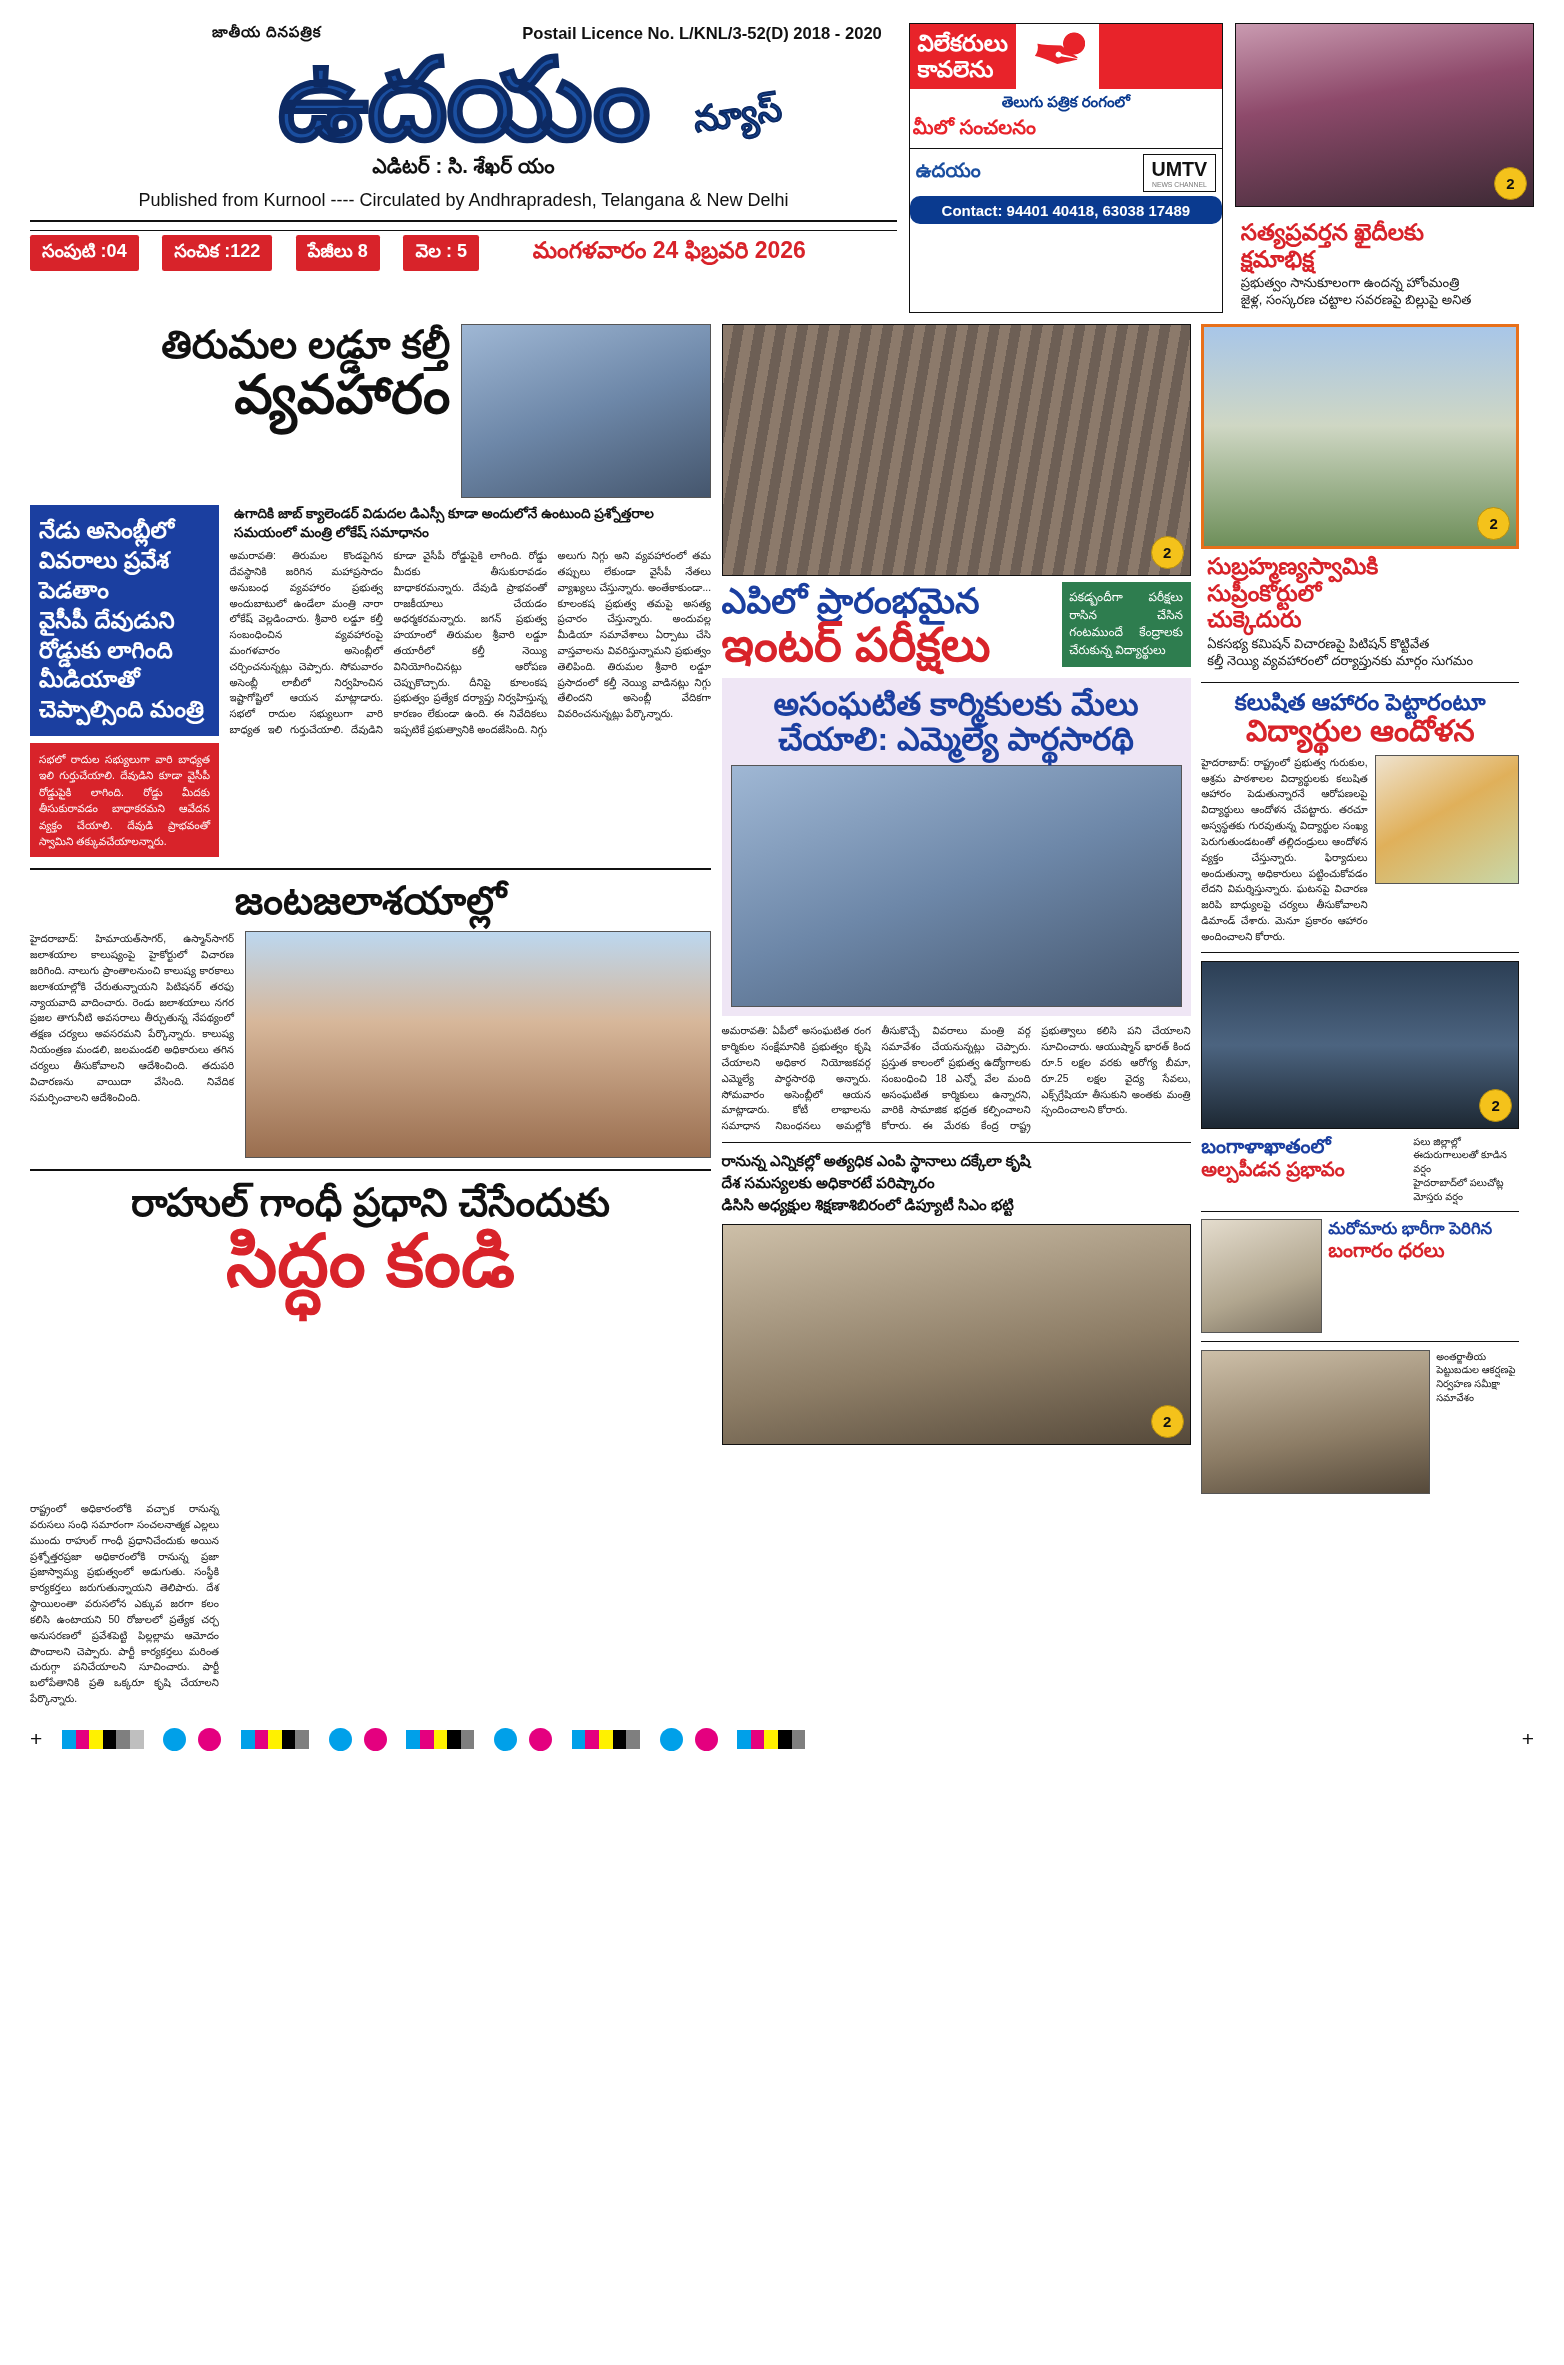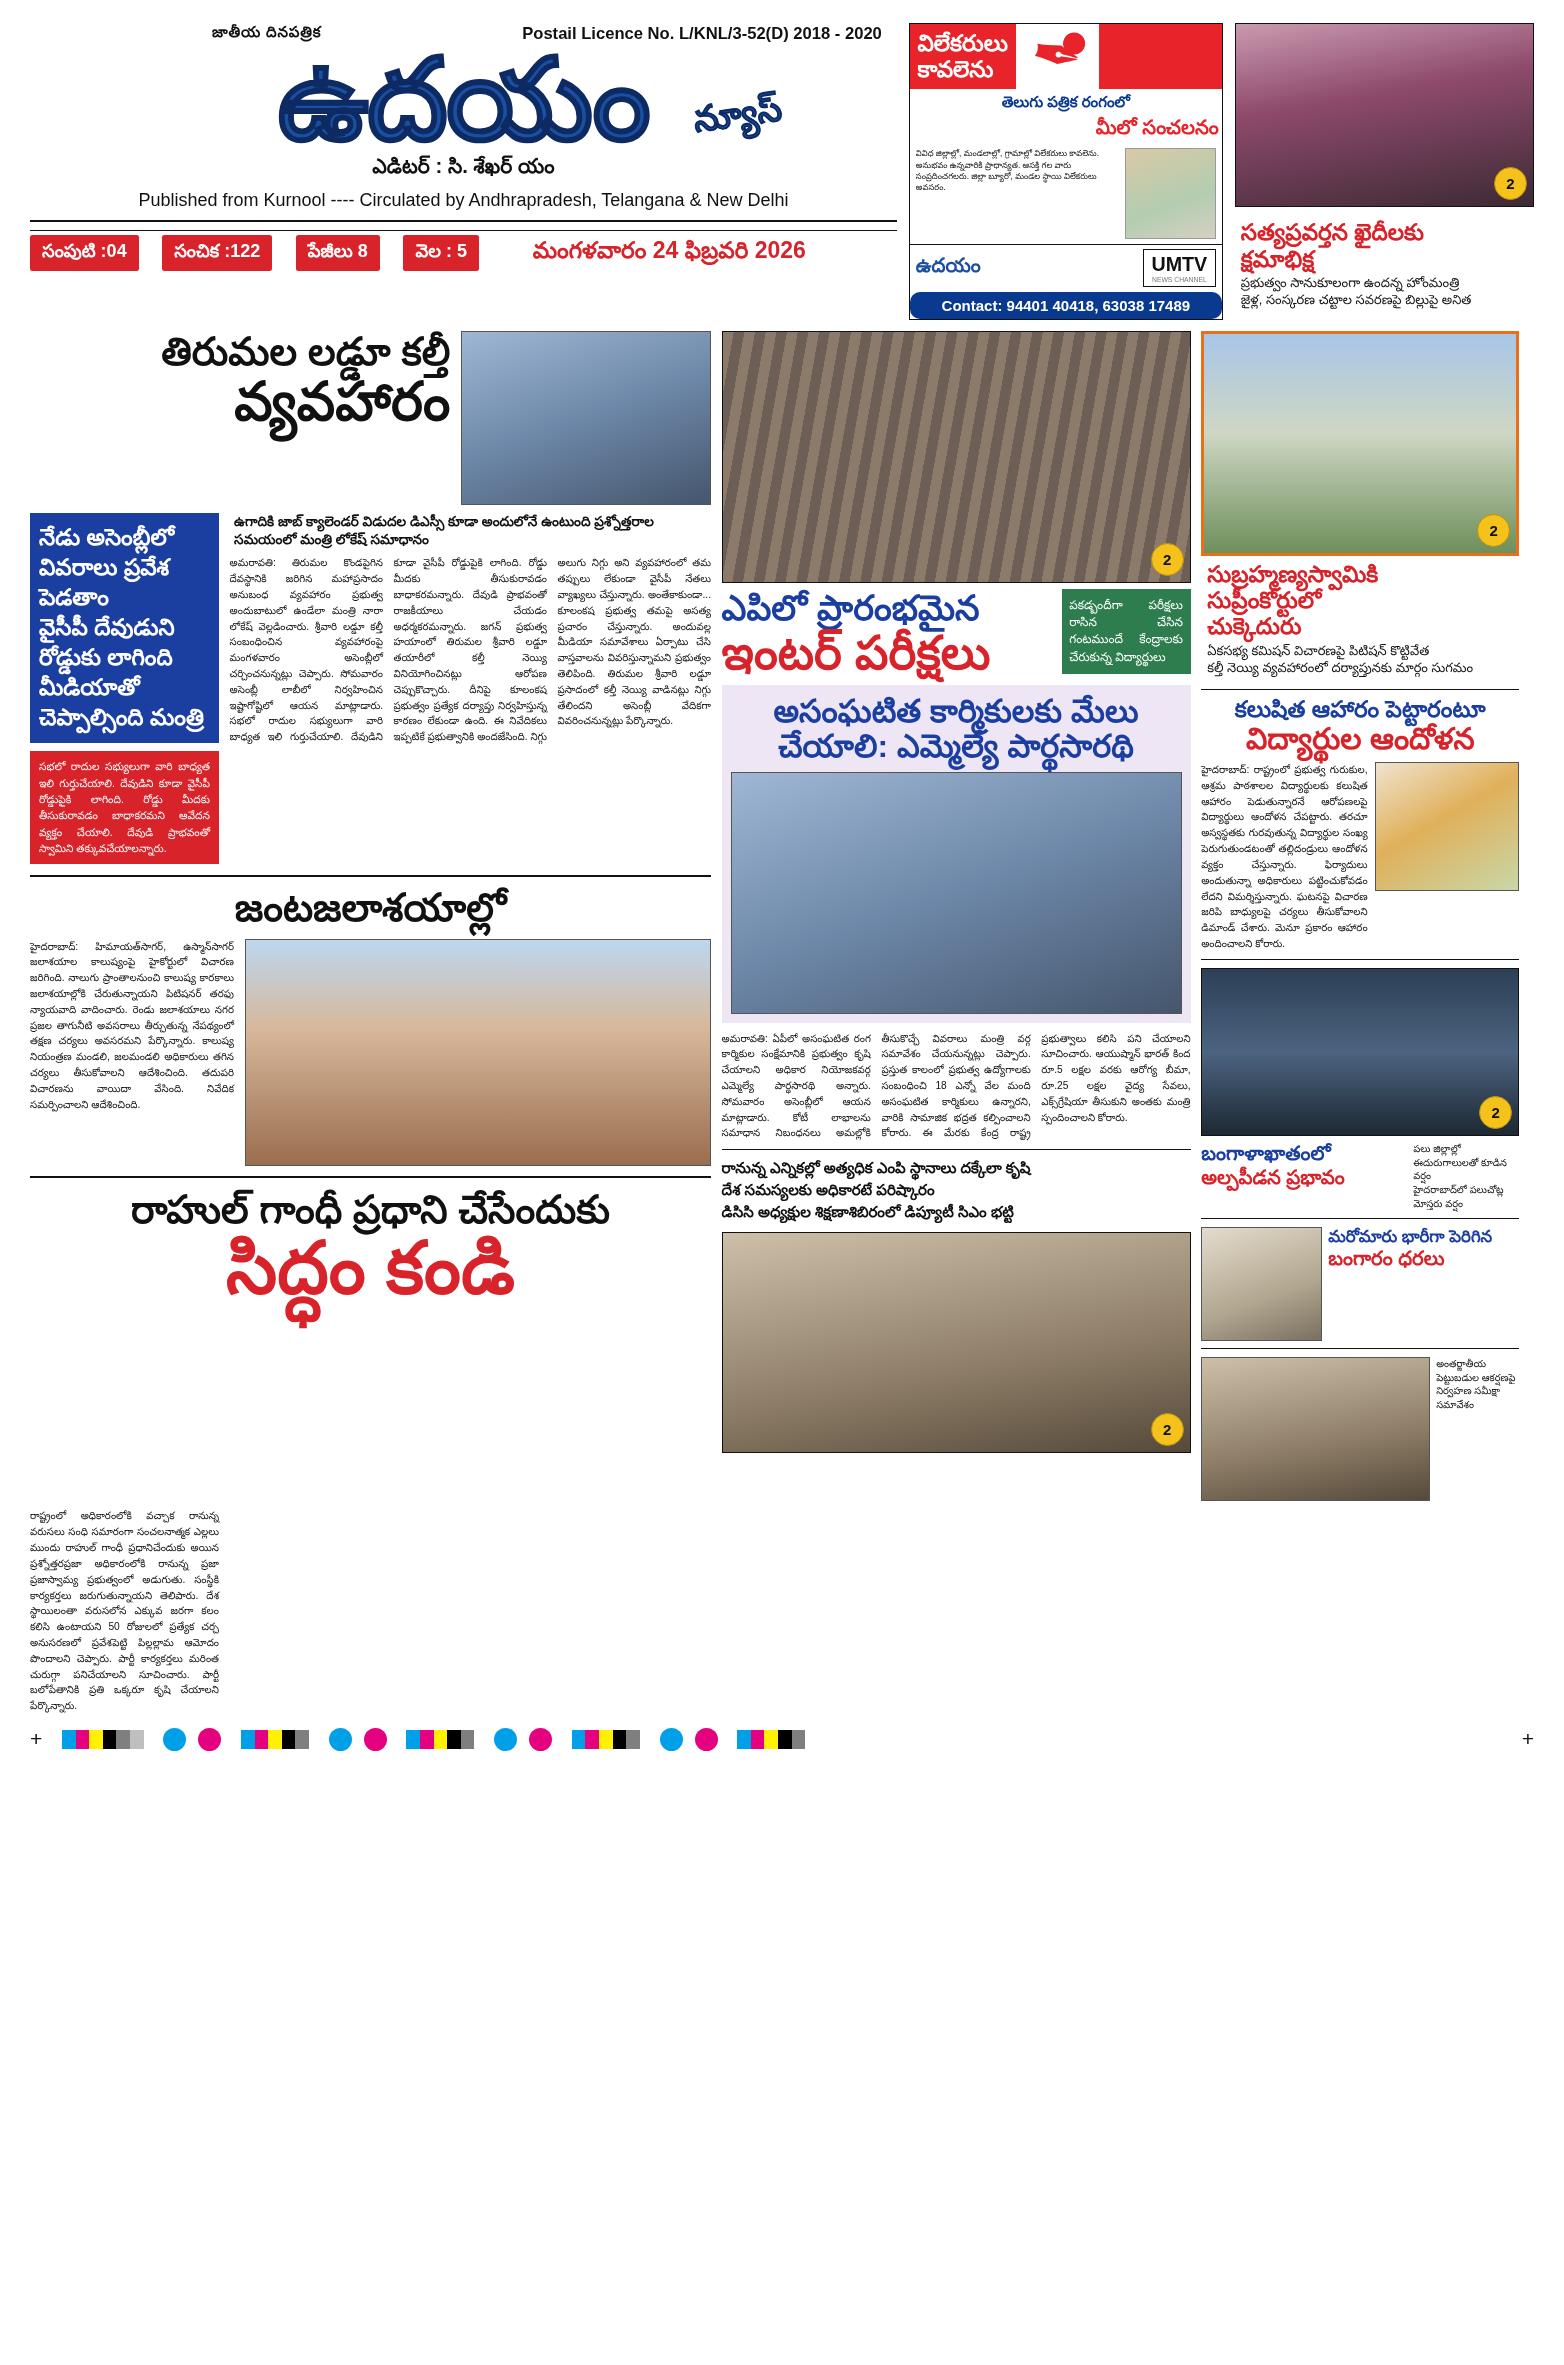--- a/index.html
+++ b/index.html
@@ -91,21 +91,21 @@
     position:absolute; inset:0;
     background:
       radial-gradient(circle at 70% 30%, #e8232a 0 10.6px, transparent 11.4px);
   }
   .feather:after{
     content:"✒";
     position:absolute; left:50%; top:48%; transform:translate(-50%,-50%) rotate(12deg);
     font-size:61px; color:#e8232a;
   }
   .ad-sub { text-align:center; color:#0a3a8f; font-size:15px; font-weight:bold; padding:4.5px 3px 1.5px; }
-  .ad-sub2 { text-align:right; color:#e8232a; font-size:19.7px; font-weight:bold; padding:0 3px 4.5px; }
+  .ad-sub2 { text-align:left; color:#e8232a; font-size:19.7px; font-weight:bold; padding:0 3px 4.5px; }
   .ad-mid { display:flex; gap:4.5px; padding:0 6px 4.5px; }
   .ad-mid-txt { font-size:8.3px; line-height:1.35; color:#111; flex:1; }
   .ad-mid-img {
     width: 91px; height: 91px;
     background: linear-gradient(160deg,#d9c9a6,#b3cdb0 60%, #d6d0c2);
     border:0.8px solid #999;
   }
   .ad-bottom {
     display:flex; align-items:center; justify-content:space-between;
     border-top:0.8px solid #111; padding:4.5px 6px;
@@ -234,24 +234,20 @@
         <div class="ad-top-l">
           <div>విలేకరులు</div>
           <div>కావలెను</div>
         </div>
         <div class="ad-top-r">
             <div class="feather"></div>
           </div>
       </div>
       <div class="ad-sub">తెలుగు పత్రిక రంగంలో</div>
       <div class="ad-sub2">మీలో సంచలనం</div>
-      <div class="ad-mid">
-        <div class="ad-mid-txt">వివిధ జిల్లాల్లో, మండలాల్లో, గ్రామాల్లో విలేకరులు కావలెను. అనుభవం ఉన్నవారికి ప్రాధాన్యత. ఆసక్తి గల వారు సంప్రదించగలరు. జిల్లా బ్యూరో, మండల స్థాయి విలేకరులు అవసరం.</div>
-        <div class="ad-mid-img"></div>
-      </div>
       <div class="ad-bottom">
         <div class="ad-logo-small">ఉదయం</div>
         <div class="umtv">
           <span>UMTV</span>
           <small>NEWS CHANNEL</small>
         </div>
       </div>
       <div class="ad-contact">Contact: 94401 40418, 63038 17489</div>
     </div>
 

